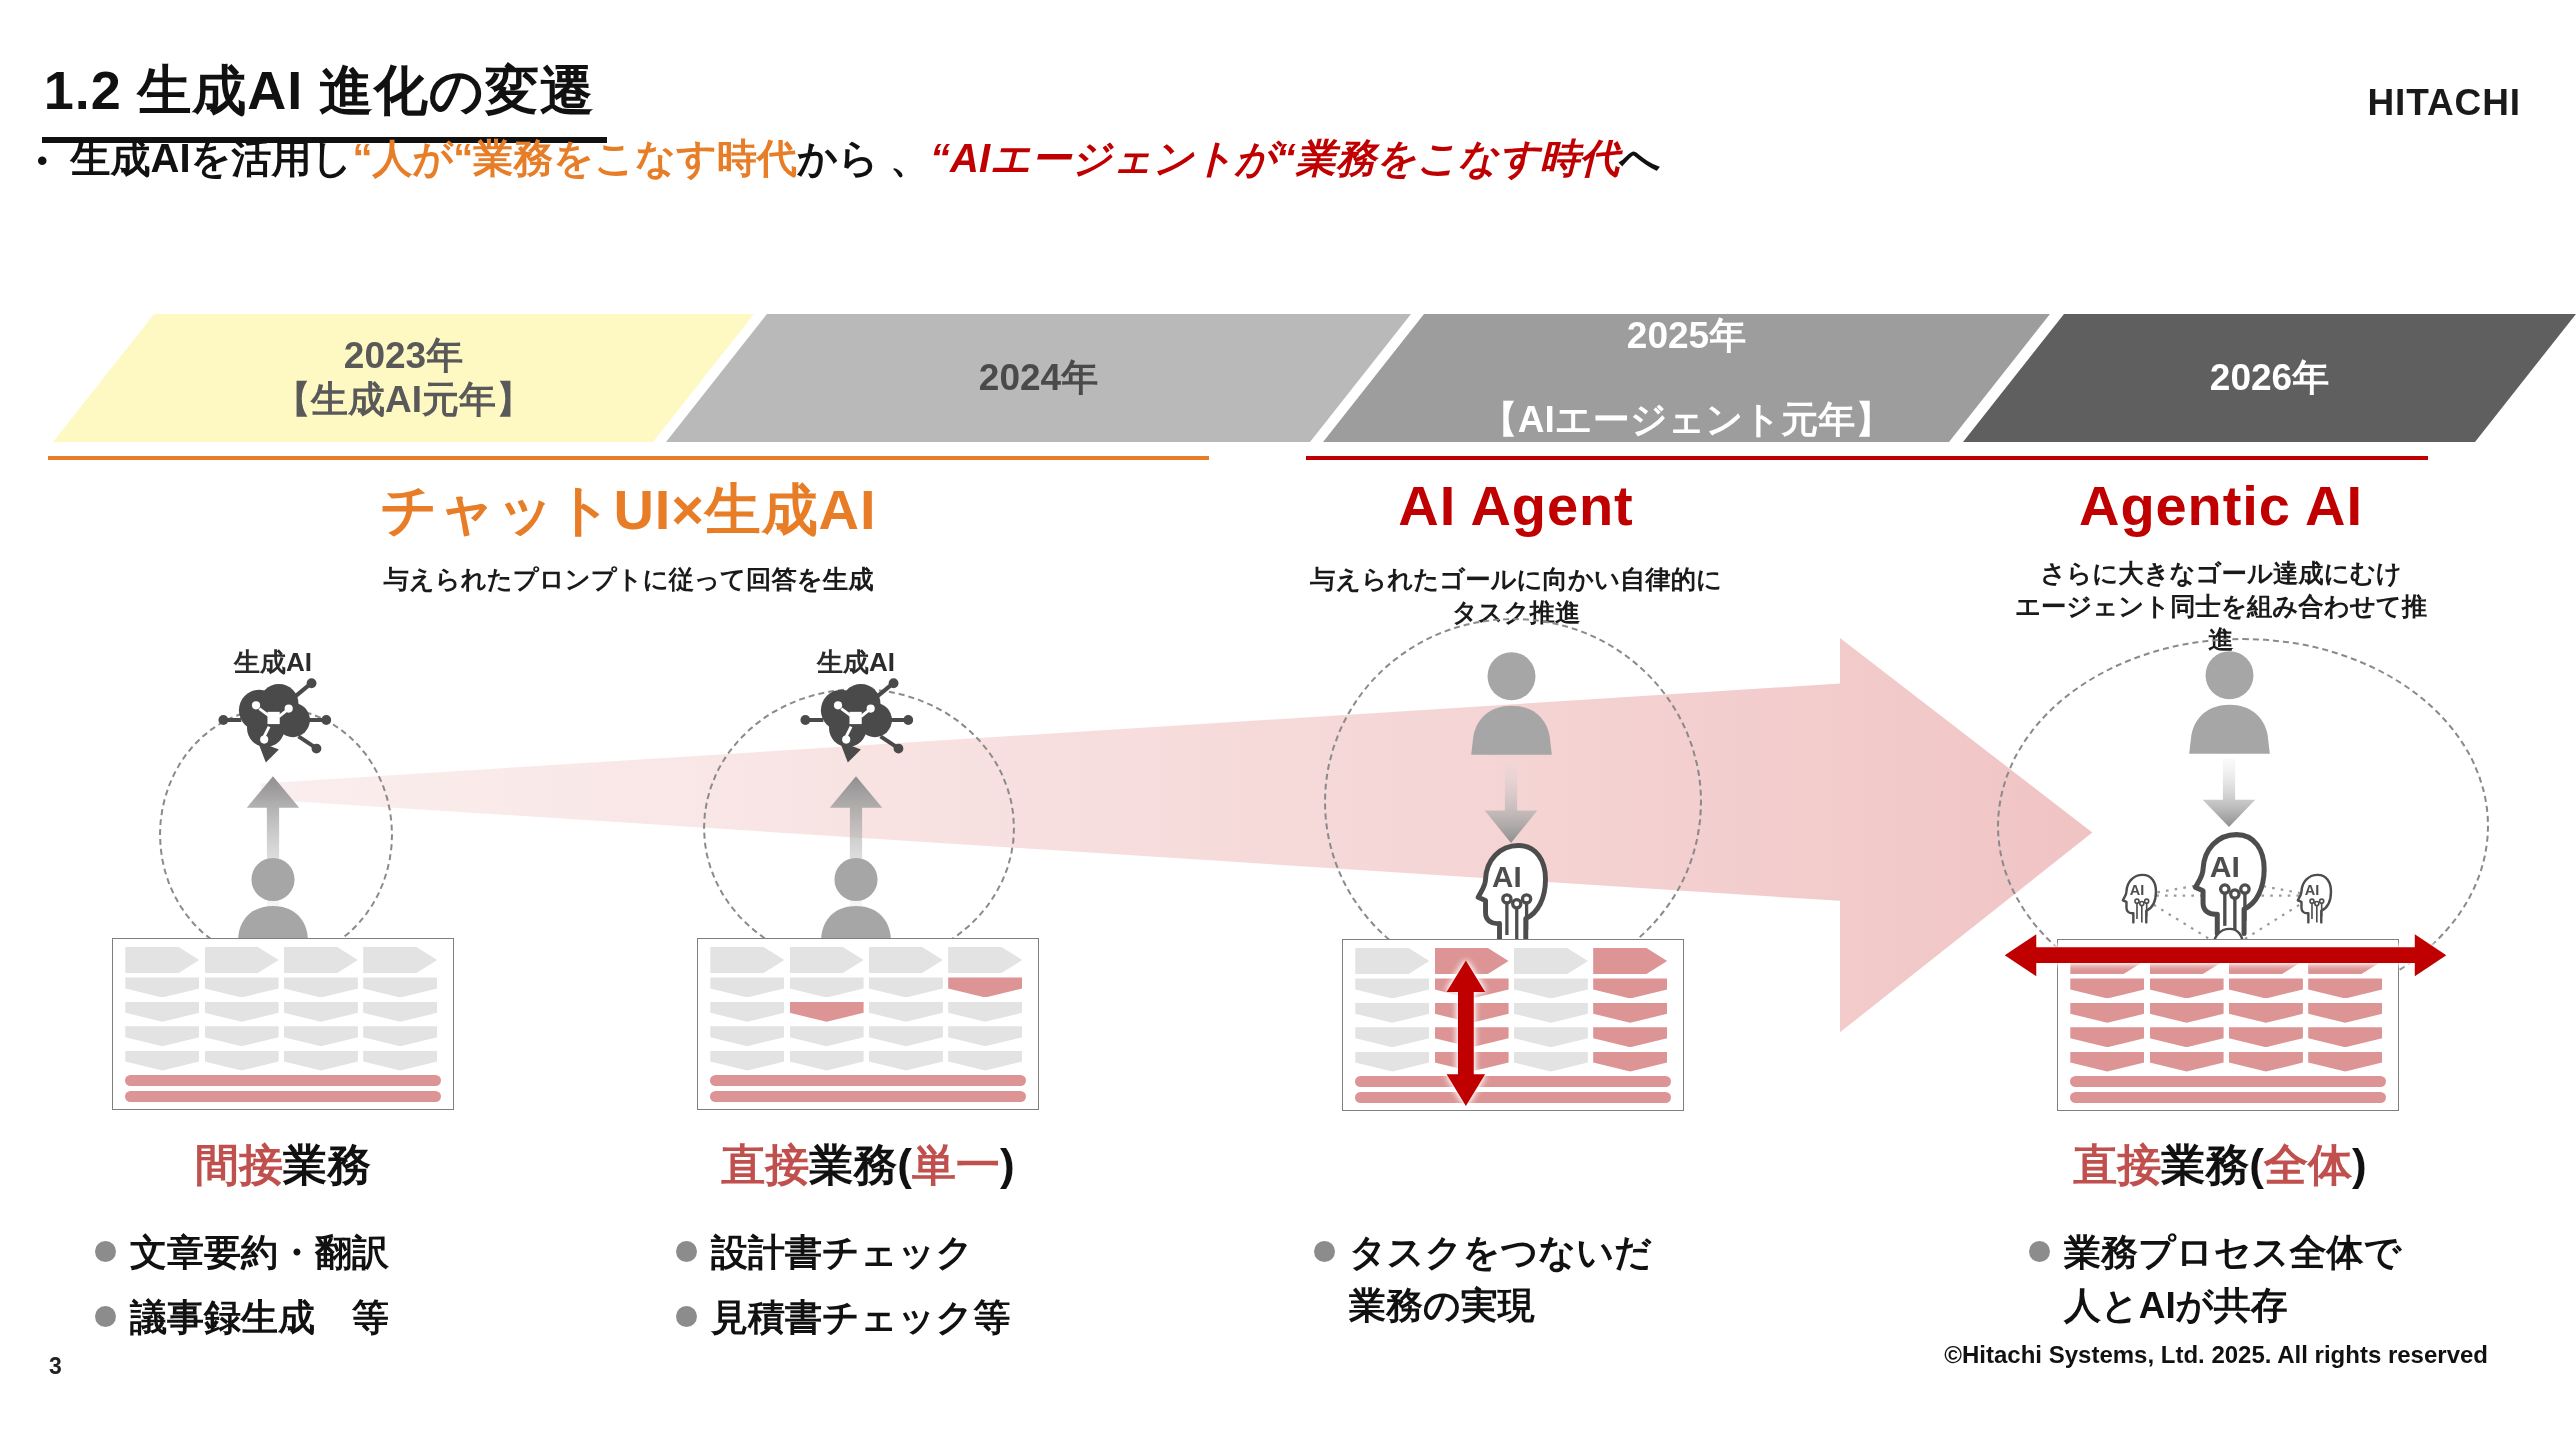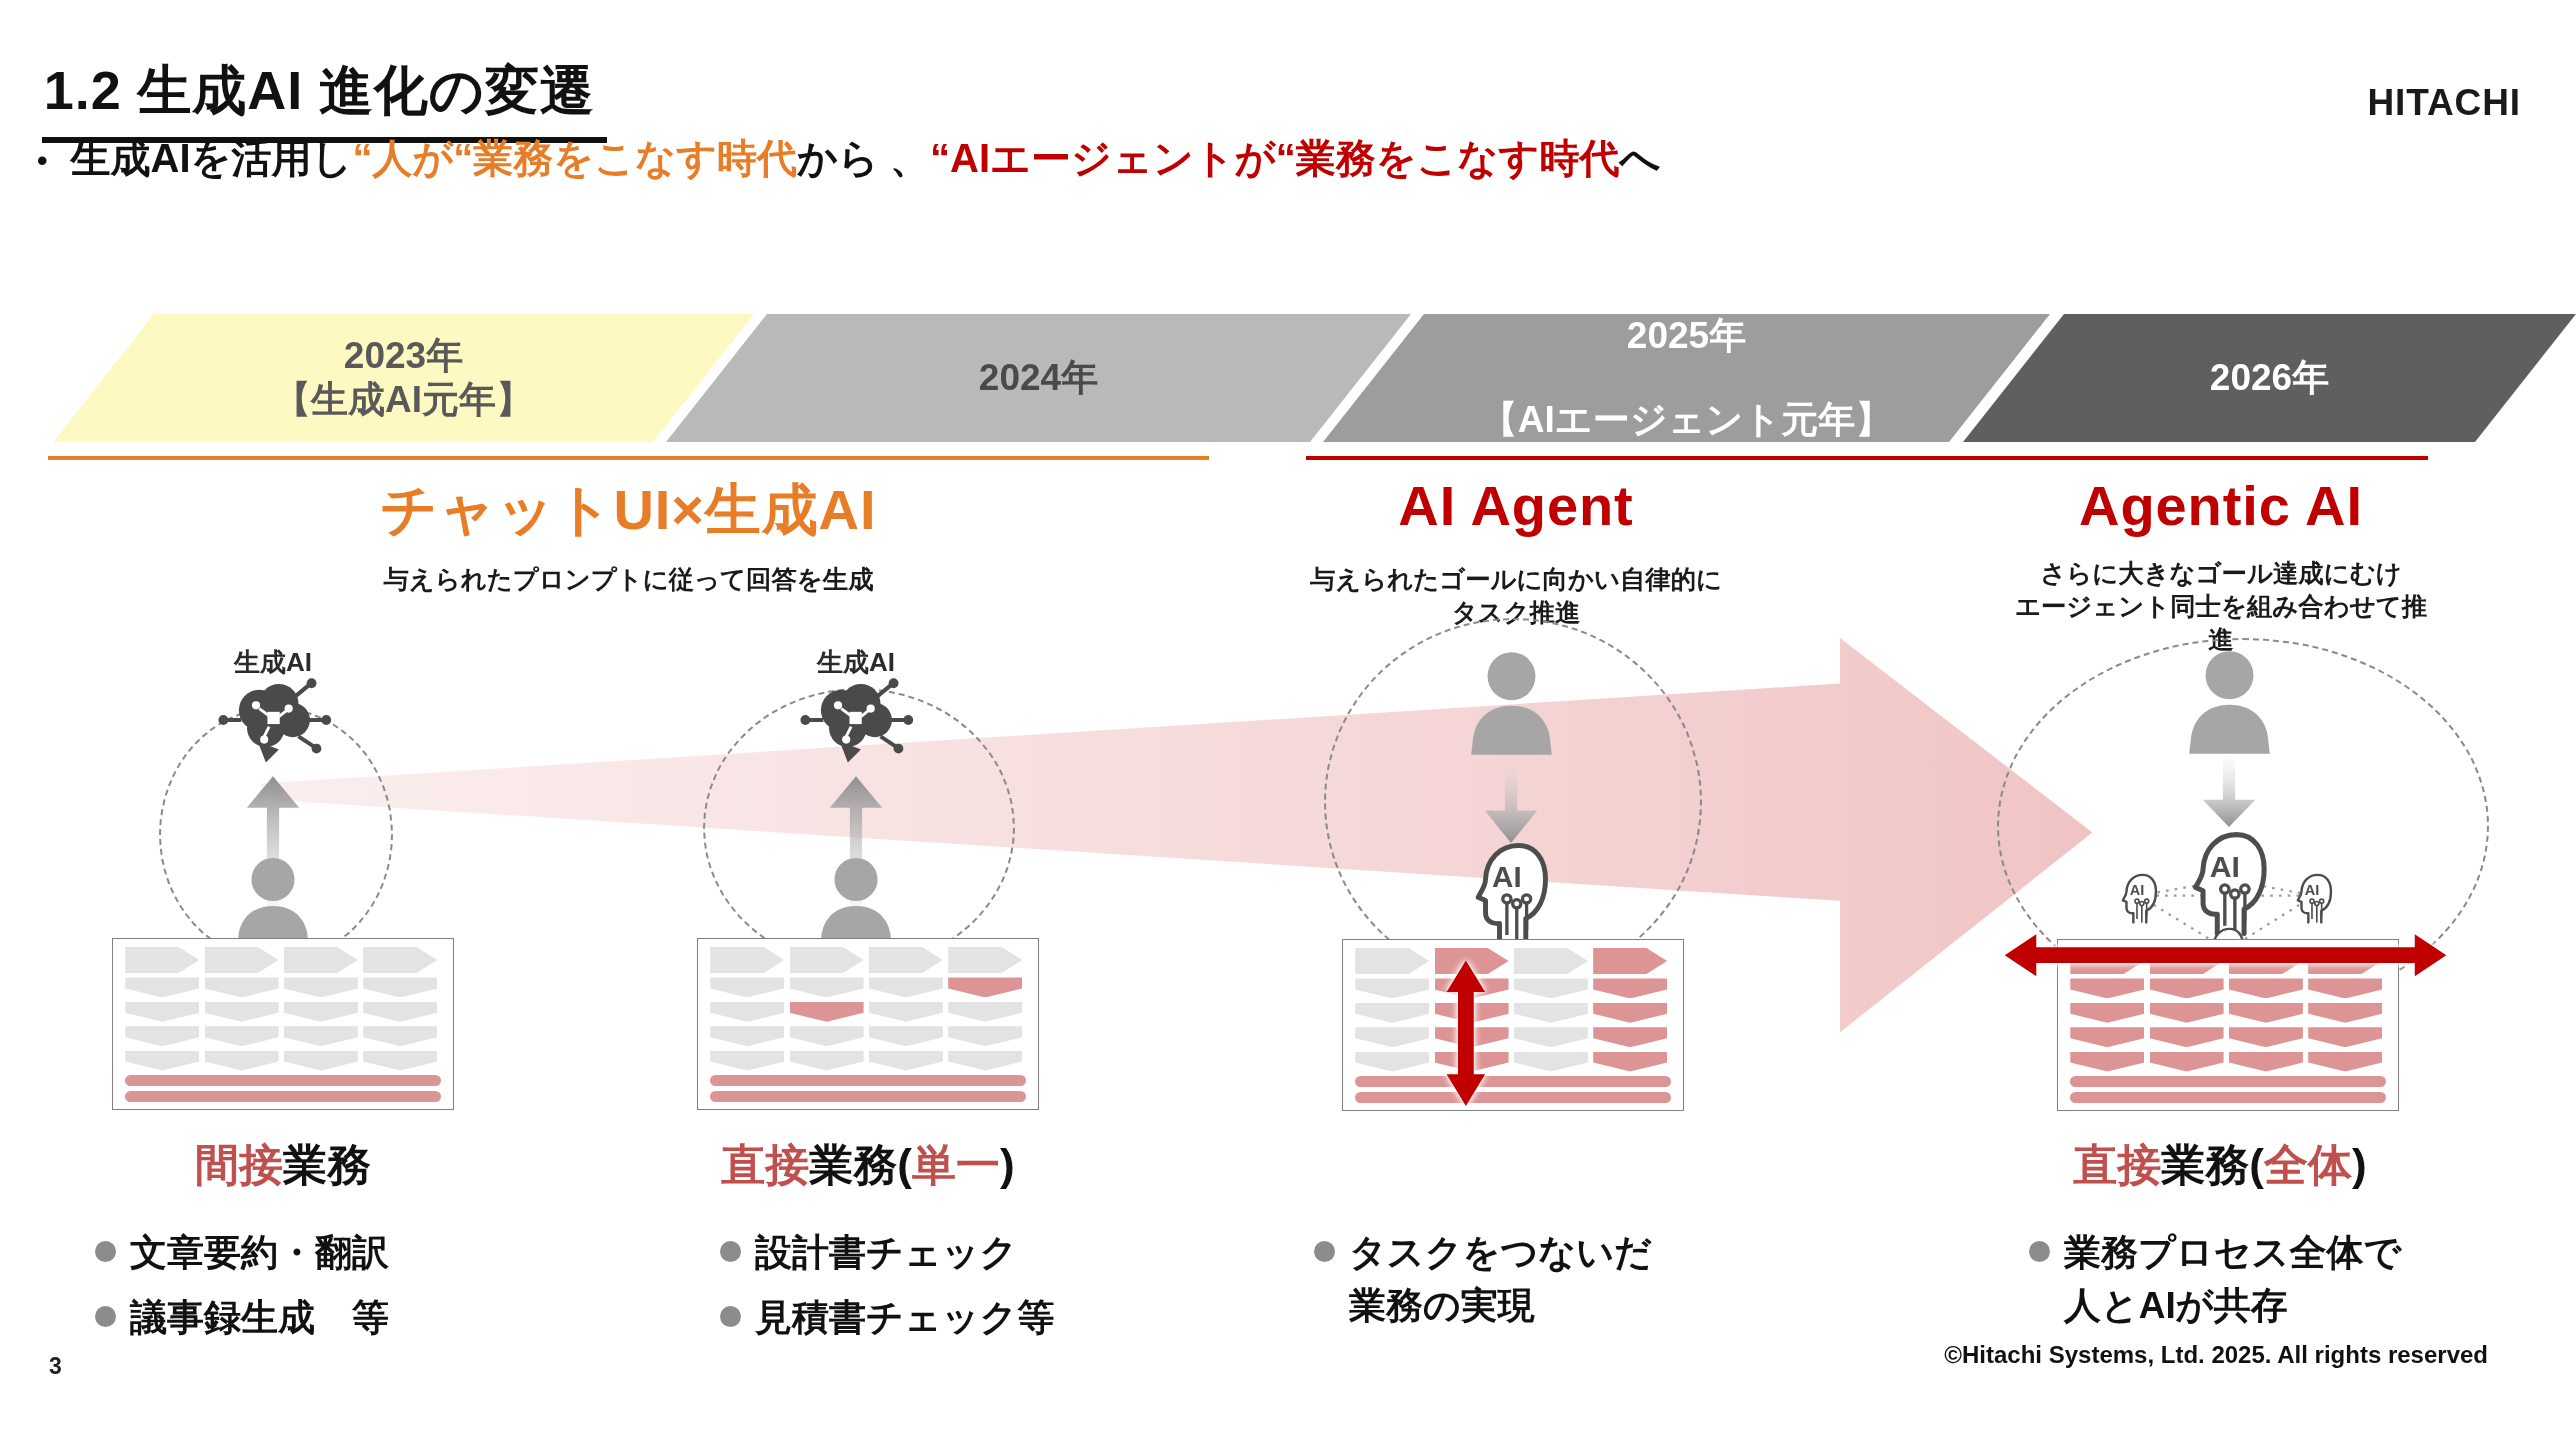--- a/index.html
+++ b/index.html
@@ -7,21 +7,21 @@
          font-family:"Liberation Sans","DejaVu Sans",sans-serif;}
   .abs{position:absolute;}
   
   .title{left:42px;top:19px;font-size:54px;font-weight:800;color:#111;
          border-bottom:6.1px solid #111;padding:0 12.3px 8.8px 1.8px;letter-spacing:0.9px;}
   .logo{right:55px;top:82px;font-size:37px;font-weight:800;color:#1a1a1a;letter-spacing:0.9px;}
   .intro{left:37px;top:131px;font-size:40px;font-weight:600;color:#111;white-space:nowrap;}
   .intro .intro-bullet{font-size:30px;vertical-align:middle;margin-right:23px;}
   .intro .seg-black{color:#111;font-weight:600;}
   .intro .seg-orange{color:var(--orange);font-weight:800;}
-  .intro .seg-red{color:var(--red);font-weight:800;}
+  .intro .seg-red{color:var(--red);font-weight:800;font-style:italic;}
   
   .tl-bar{top:314px;height:128px;display:flex;flex-direction:column;justify-content:center;
           align-items:center;text-align:center;font-weight:700;font-size:37px;line-height:1.2;
           clip-path:polygon(101px 0,100% 0,calc(100% - 101px) 100%,0 100%);}
   .tl-1{left:53px;width:701px;} .tl-2{left:666px;width:745px;}
   .tl-3{left:1323px;width:727px;justify-content:space-between;} .tl-4{left:1963px;width:613px;}
   
   .line-orange{left:48px;top:456px;width:1161px;height:3.5px;background:var(--orange);}
   .line-red{left:1306px;top:456px;width:1122px;height:3.5px;background:var(--red);}
   
@@ -46,21 +46,21 @@
   .chev-down{width:74px;height:20px;clip-path:polygon(0 0,100% 0,100% 55%,50% 100%,0 55%);}
   .gray{background:var(--cellGray);} .pinkc{background:var(--pink);}
   .pink-bar{height:11.4px;border-radius:6.1px;background:var(--pink);margin-top:4.4px;}
   .t1{left:112px;top:938px;} .t2{left:697px;top:938px;}
   .t3{left:1342px;top:939px;} .t4{left:2057px;top:939px;}
   
   .col-label{top:1136px;width:456px;text-align:center;font-size:44px;font-weight:800;color:#111;}
   .l1{left:55px;} .l2{left:640px;} .l3{left:1285px;} .l4{left:1992px;}
   
   .col-bullets{top:1227px;z-index:3;}
-  .b1{left:95px;} .b2{left:720px;} .b3{left:1314px;} .b4{left:2029px;}
+  .b1{left:95px;} .b2{left:676px;} .b3{left:1314px;} .b4{left:2029px;}
   .bullet-item{display:flex;align-items:flex-start;margin-bottom:12.3px;}
   .bullet-dot{width:21px;height:21px;border-radius:50%;background:#8c8c8c;flex:0 0 21px;margin:14px 14px 0 0;}
   .bullet-text{font-size:37px;font-weight:600;color:#111;line-height:1.42;white-space:nowrap;}
   
   .page-num{left:49px;top:1353px;font-size:23px;font-weight:600;color:#222;}
   .copyright{right:88px;top:1341px;font-size:24px;font-weight:700;color:#111;}
   
   .svg-back{left:0;top:0;z-index:1;} .svg-front{left:0;top:0;z-index:5;pointer-events:none;}
   .red-arrow{fill:var(--red);filter:drop-shadow(0 0 4px rgba(255,255,255,.95)) drop-shadow(0 0 2px rgba(255,255,255,.9));}
   .net-line{stroke:#9a9a9a;stroke-width:2.5;stroke-dasharray:3 7;}

